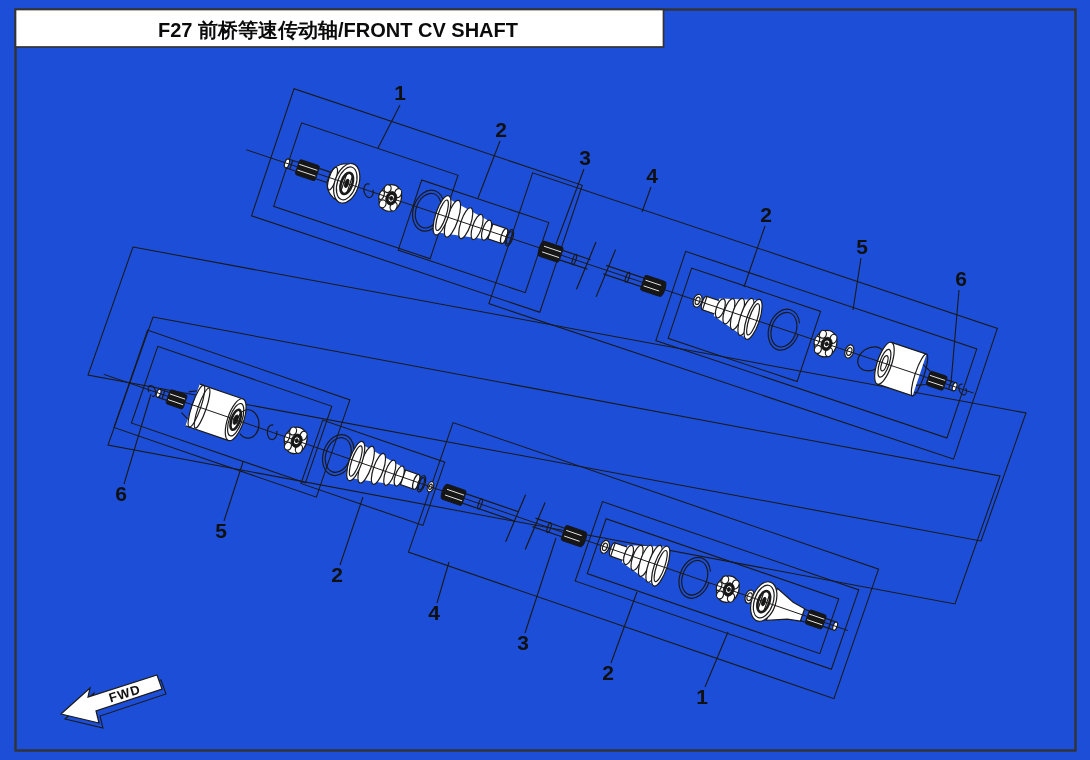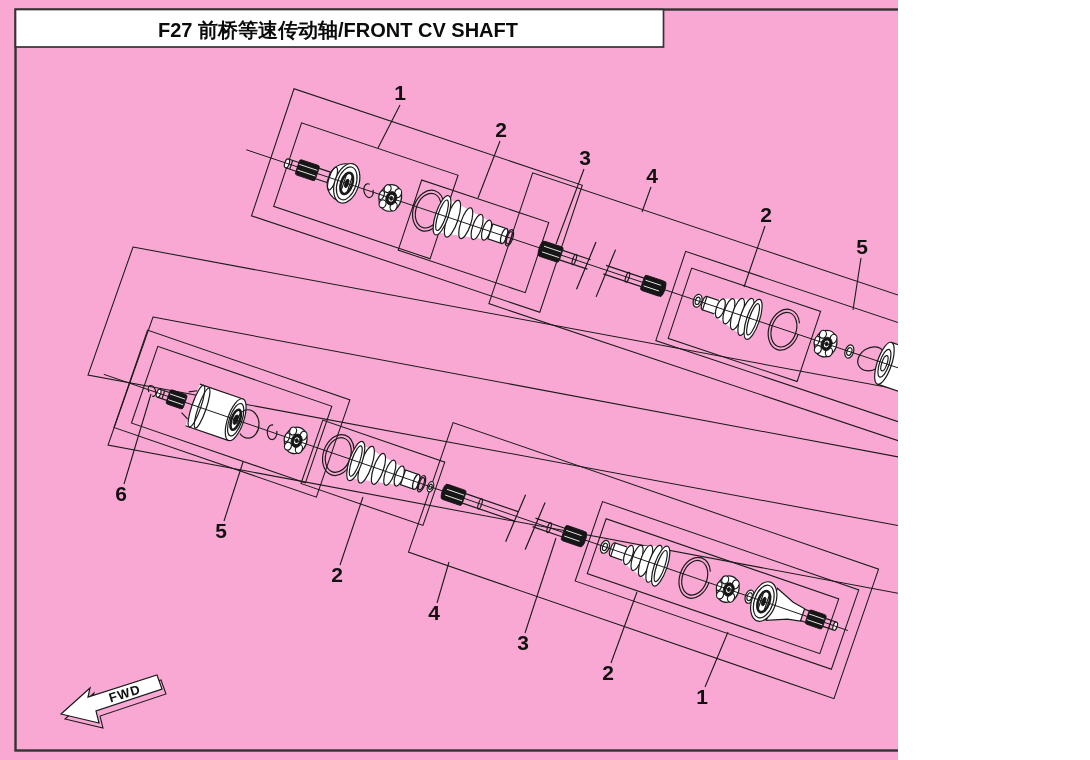--- a/index.html
+++ b/index.html
@@ -1,16 +1,16 @@
 <!DOCTYPE html>
 <html><head>
 <meta charset="utf-8">
 <style>
   html,body { margin:0; padding:0; background:#fff; }
-  .canvas { position:relative; width:898px; height:760px; background:#f9a8d4; overflow:hidden; }
+  .canvas { position:relative; width:1090px; height:760px; background:#1d4ed8; overflow:hidden; }
   svg { display:block; }
   .ln  { fill:none;  stroke:#1a1a1a; stroke-width:1.2; }
   .fw  { fill:#ffffff; stroke:#1a1a1a; stroke-width:1.2; }
   .dk  { fill:#161616; stroke:#161616; stroke-width:0.8; }
   .bx  { fill:none; stroke:#1a1a1a; stroke-width:1.05; }
   .cl  { fill:none; stroke:#1a1a1a; stroke-width:0.9; }
   .whl { stroke:#ffffff; stroke-width:0.8; fill:none; }
   .leader { stroke:#1a1a1a; stroke-width:1.1; }
   .callout { font: bold 21px "Liberation Sans", "DejaVu Sans", sans-serif; fill:#101010; text-anchor:middle; }
   .title-text { font: bold 20px "Liberation Sans", "DejaVu Sans", sans-serif; fill:#0b0b0b; text-anchor:middle; }

